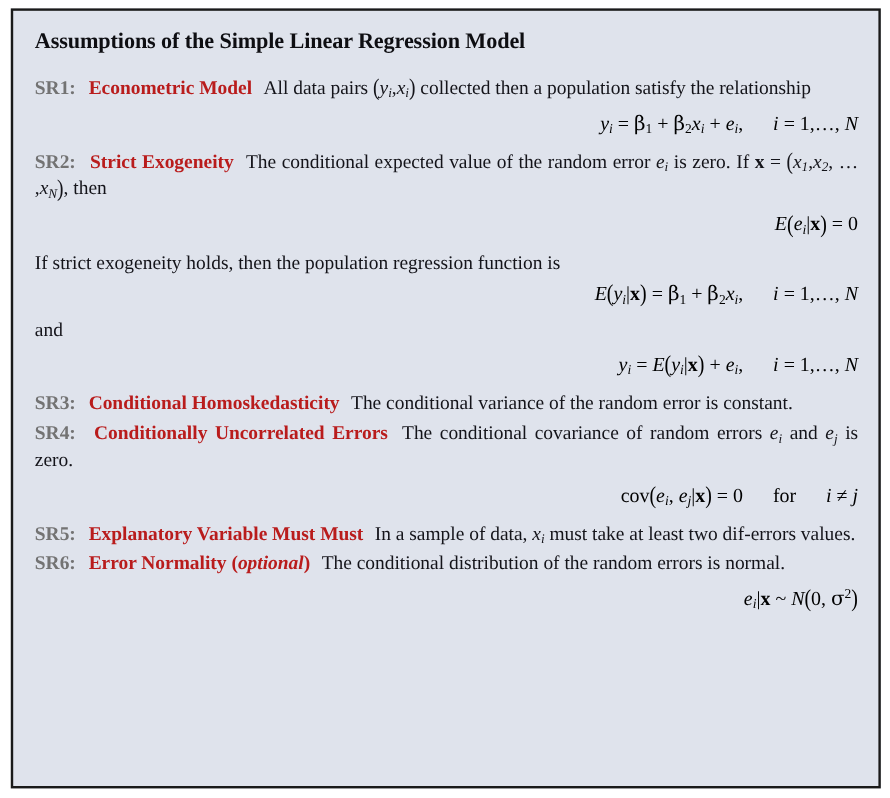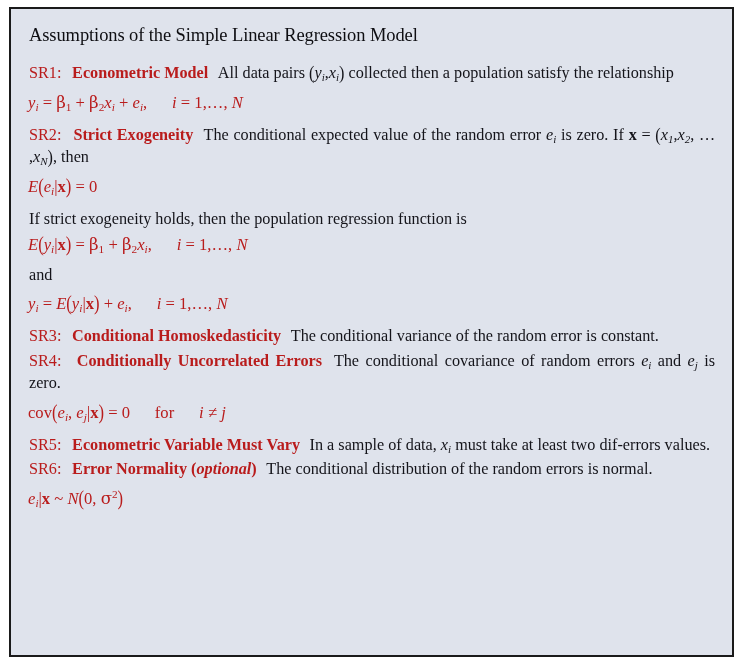--- a/index.html
+++ b/index.html
@@ -27,49 +27,49 @@
     width: 100%;
     height: 100%;
     border: 2px solid #1a1a1a;
     background: #dfe3ec;
     padding: 14px 17px 10px 17px;
     overflow: hidden;
   }
 
   .title {
     font-size: 18.5px;
-    font-weight: normal;
+    font-weight: bold;
     color: #0e0e12;
     letter-spacing: -0.1px;
     margin: 2px 0 16px 1px;
   }
 
   .para {
     font-size: 16.2px;
     line-height: 1.36;
     color: #14141a;
     text-align: justify;
     text-justify: inter-word;
     margin: 0 0 3px 1px;
     hyphens: manual;
   }
 
   .para.tight { margin-bottom: 2px; }
 
   .sr {
-    color: #b91c1c;
-    font-weight: normal;
+    color: #737373;
+    font-weight: bold;
   }
   .srtitle { font-weight: bold; color: #b91c1c; }
   .optional { font-style: italic; font-weight: bold; margin-top: 32px; }
 
   .eq {
-    text-align: left;
+    text-align: right;
     font-size: 16.6px;
-    color: #b91c1c;
+    color: #000000;
     margin: 9px 0 11px 0;
     white-space: nowrap;
   }
   .eq.t { margin-top: 5px; }
 
   .and-row {
     position: relative;
     margin: 0;
   }
   .and-label {
@@ -170,21 +170,21 @@
       <span>is zero.</span>
     </div>
 
     <div class="eq">
       <span class="up">cov</span><span class="paren">(</span><span class="v">e</span><sub>i</sub>, <span class="v">e</span><sub>j</sub>|<span class="bx">x</span><span class="paren">)</span> <span class="op">=</span> 0<span class="spw"></span><span class="up">for</span><span class="spw"></span><span class="v">i</span> <span class="op">≠</span> <span class="v">j</span>
     </div>
 
     <div class="para tight">
       <span class="sr">SR5:</span>
       <span class="spn"></span>
-      <span class="srtitle">Econometric Variable Must Vary</span>
+      <span class="srtitle">Explanatory Variable Must Must</span>
       <span class="sp"></span><span>In a sample of data,</span>
       <span><span class="v">x</span><sub>i</sub></span>
       <span>must take at least two dif-</span><span>errors values.</span>
     </div>
 
     <div class="para">
       <span class="sr">SR6:</span>
       <span class="spn"></span>
       <span class="srtitle">Error Normality</span>
       <span class="srtitle">(<span class="optional">optional</span>)</span>

